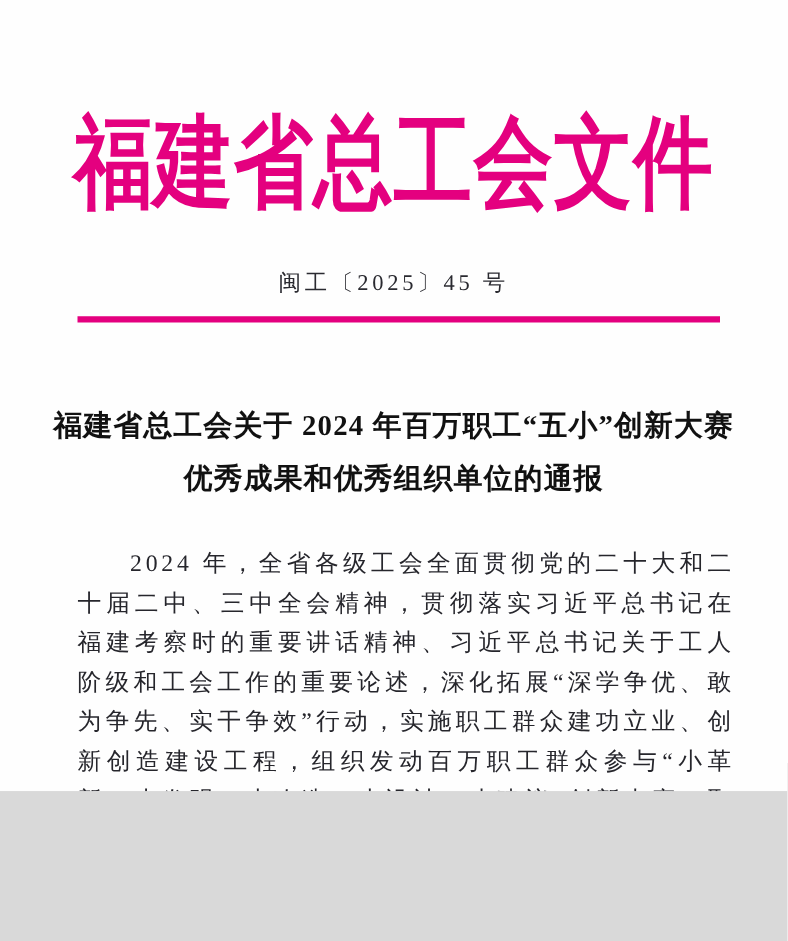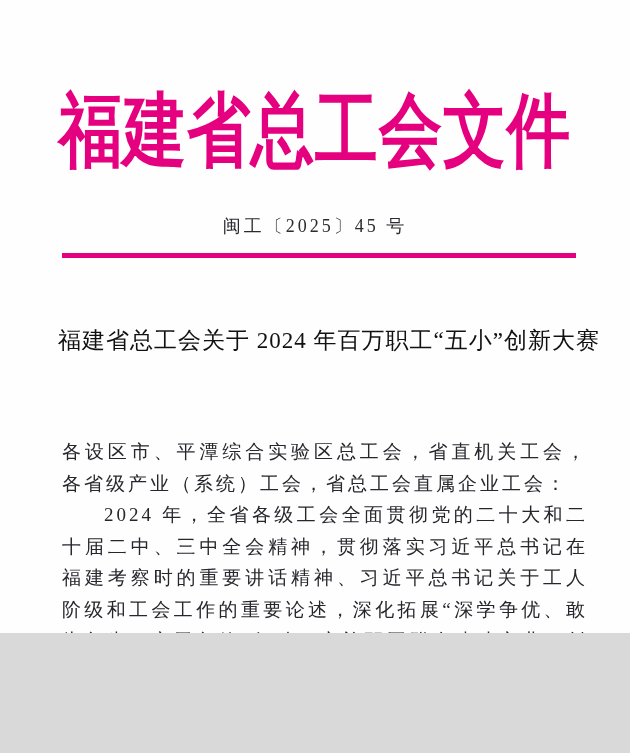--- a/index.html
+++ b/index.html
@@ -40,22 +40,22 @@
   .red-divider{
     position:absolute;
     top:253px;left:62px;
     width:514px;height:5px;
     background:#e4007f;
   }
   
   .doc-title{
     position:absolute;
     top:320px;left:30px;right:30px;
-    text-align:right;
-    font-weight:normal;
+    text-align:center;
+    font-weight:bold;
     font-size:23px;
     line-height:42px;
     letter-spacing:1px;
     color:#111;
     white-space:nowrap;
   }
   
   .body-text{
     position:absolute;
     top:436px;left:62px;
@@ -90,22 +90,22 @@
 <div class="page">
 
   <div class="org-title">福建省总工会文件</div>
 
   <div class="doc-number">闽工〔2025〕45 号</div>
 
   <div class="red-divider"></div>
 
   <div class="doc-title">
     <div>福建省总工会关于 2024 年百万职工“五小”创新大赛</div>
+    <div>优秀成果和优秀组织单位的通报</div>
   </div>
 
   <div class="body-text">
-    <p>各设区市、平潭综合实验区总工会，省直机关工会，各省级产业（系统）工会，省总工会直属企业工会：</p>
     <p class="para-indent fill-last">2024 年，全省各级工会全面贯彻党的二十大和二十届二中、三中全会精神，贯彻落实习近平总书记在福建考察时的重要讲话精神、习近平总书记关于工人阶级和工会工作的重要论述，深化拓展“深学争优、敢为争先、实干争效”行动，实施职工群众建功立业、创新创造建设工程，组织发动百万职工群众参与“小革新、小发明、小改造、小设计、小建议”创新大赛，取得积极成</p>
   </div>
 
   <div class="page-number">— 1 —</div>
 
 </div>
 
 </body></html>

